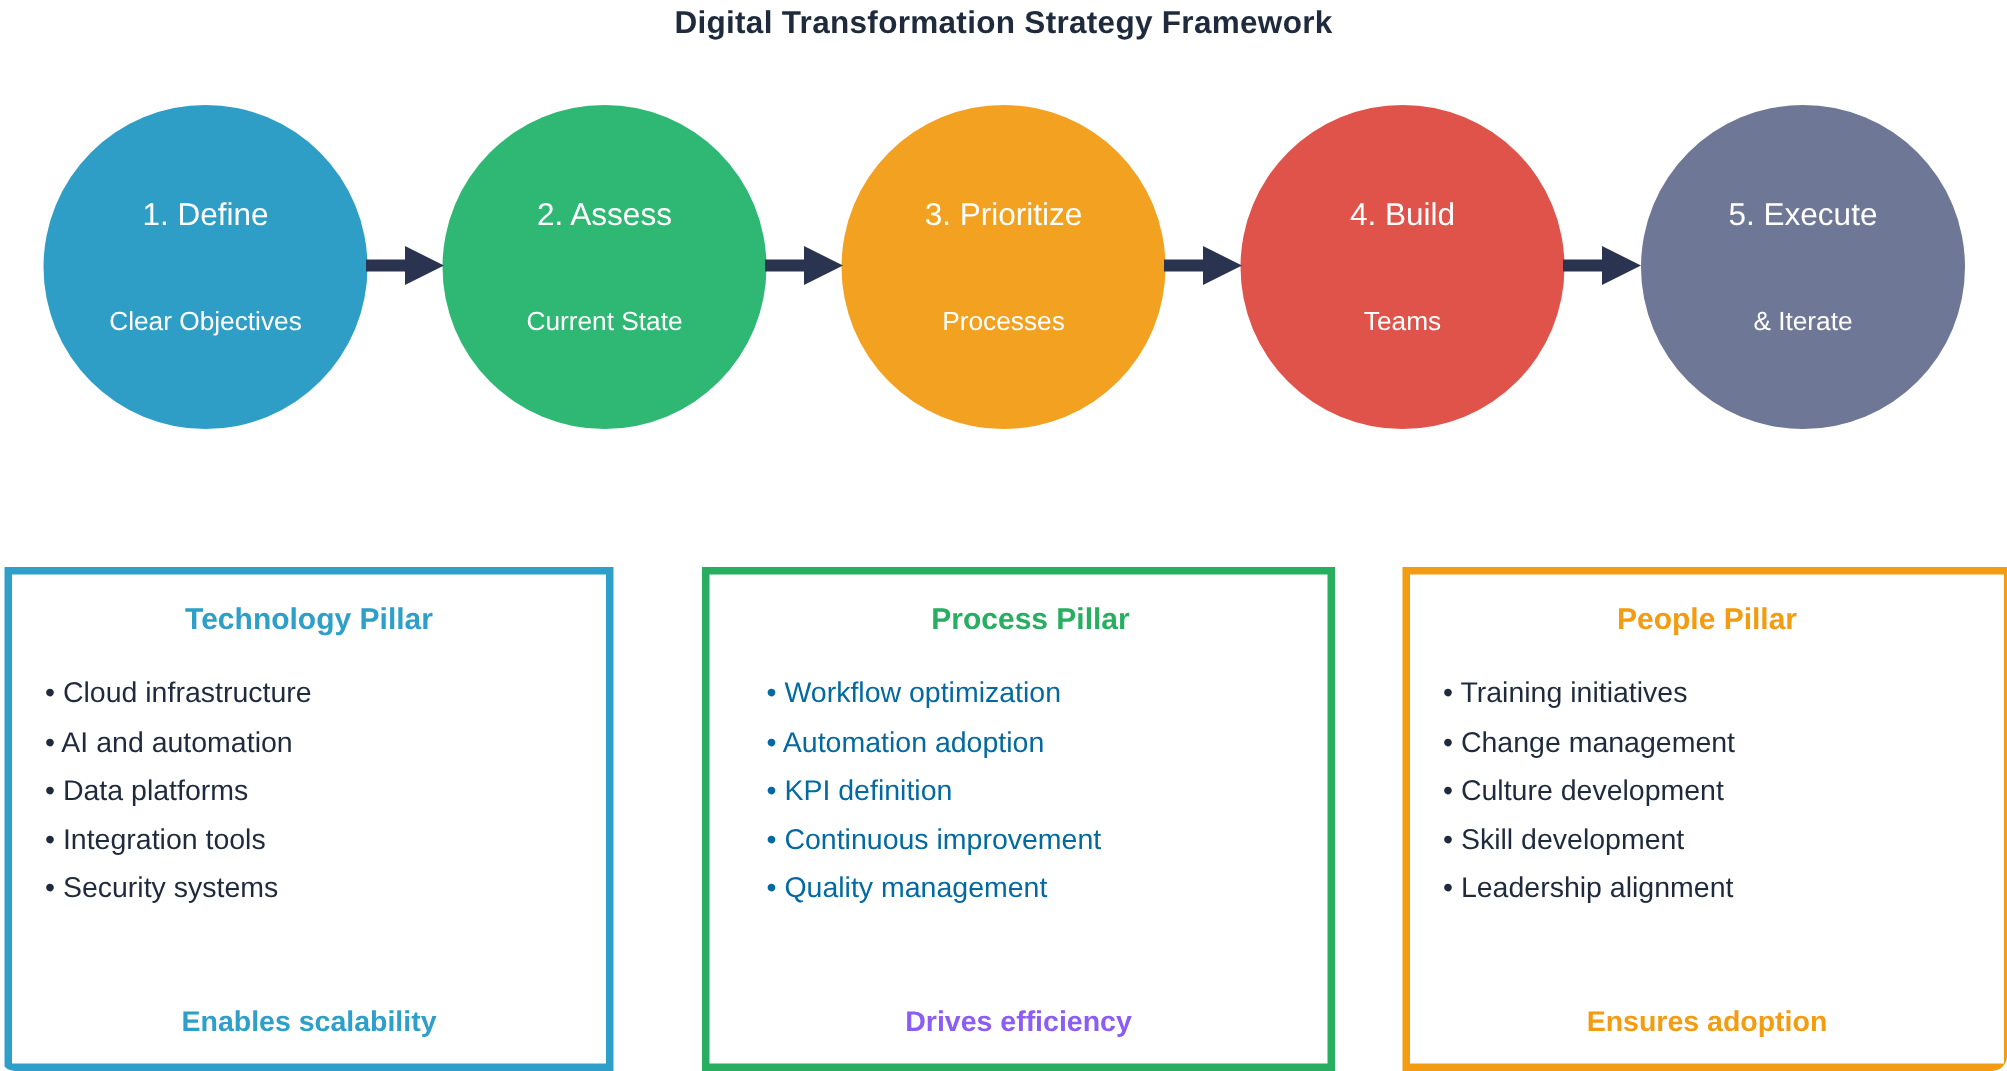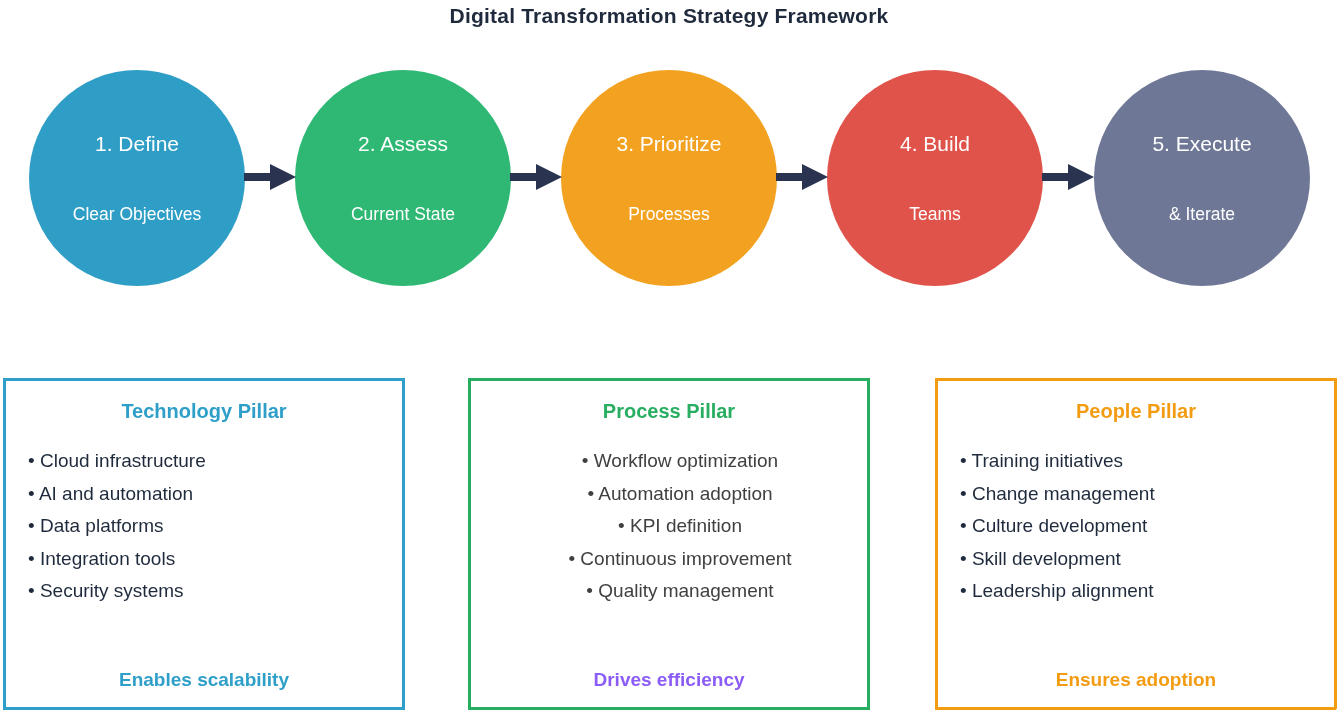--- a/index.html
+++ b/index.html
@@ -16,21 +16,21 @@
     display:flex;flex-direction:column;align-items:center;justify-content:center;
     color:#ffffff;text-align:center;
   }
   .step-circle .step-label{font-size:21px;font-weight:normal;margin-bottom:8px;}
   .step-circle .step-sublabel{font-size:17.5px;font-weight:normal;margin-top:40px;}
   .c1{left:29px;} .c2{left:295px;} .c3{left:561px;} .c4{left:827px;} .c5{left:1094px;}
   .arrow{position:absolute;top:157px;width:56px;height:40px;}
   .a1{left:242px;} .a2{left:508px;} .a3{left:774px;} .a4{left:1040px;}
   .pillar-box{
     position:absolute;top:378px;width:396px;height:326px;background:#ffffff;
-    border:3px solid #84cc16;
+    border:5px solid #84cc16;
   }
   .b1{left:3px;} .b2{left:468px;} .b3{left:935px;}
   .pillar-title{
     margin-top:19px;text-align:center;font-size:20px;font-weight:bold;
   }
   .pillar-list{
     list-style:none;margin:22px 0 0 0;padding:0 0 0 22px;
   }
   .pillar-list li{
     font-size:19px;line-height:32.5px;white-space:nowrap;
@@ -86,23 +86,23 @@
     <ul class="pillar-list" style="color: rgb(31, 43, 61);">
       <li><span>• </span><span>Cloud infrastructure</span></li>
       <li><span>• </span><span>AI and automation</span></li>
       <li><span>• </span><span>Data platforms</span></li>
       <li><span>• </span><span>Integration tools</span></li>
       <li><span>• </span><span>Security systems</span></li>
     </ul>
     <div class="pillar-footer" style="color: rgb(46, 159, 201);">Enables scalability</div>
   </div>
 
-  <div class="pillar-box b2" style="border-color: rgb(39, 174, 96);">
+  <div class="pillar-box b2" style="border-color: rgb(39, 174, 96); padding-left: 16px;">
     <div class="pillar-title" style="color: rgb(39, 174, 96);">Process Pillar</div>
-    <ul class="pillar-list" style="color: #404040; text-align: center;">
+    <ul class="pillar-list" style="color: #0369a1;">
       <li><span>• </span><span>Workflow optimization</span></li>
       <li><span>• </span><span>Automation adoption</span></li>
       <li><span>• </span><span>KPI definition</span></li>
       <li><span>• </span><span>Continuous improvement</span></li>
       <li><span>• </span><span>Quality management</span></li>
     </ul>
     <div class="pillar-footer" style="color: #8b5cf6;">Drives efficiency</div>
   </div>
 
   <div class="pillar-box b3" style="border-color: rgb(243, 156, 18);">

